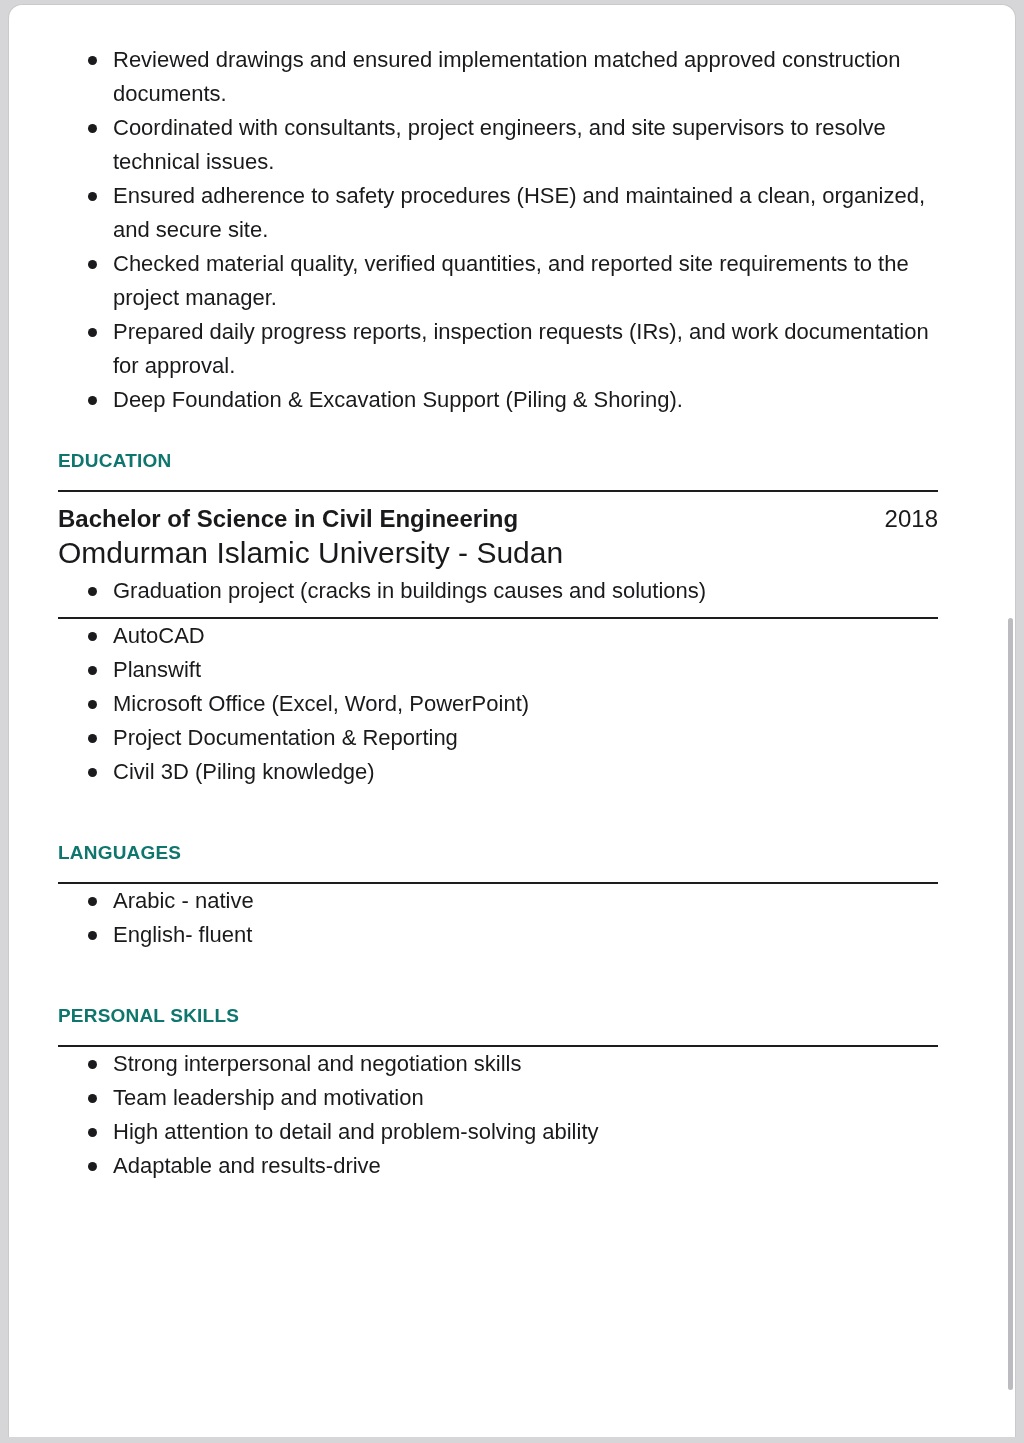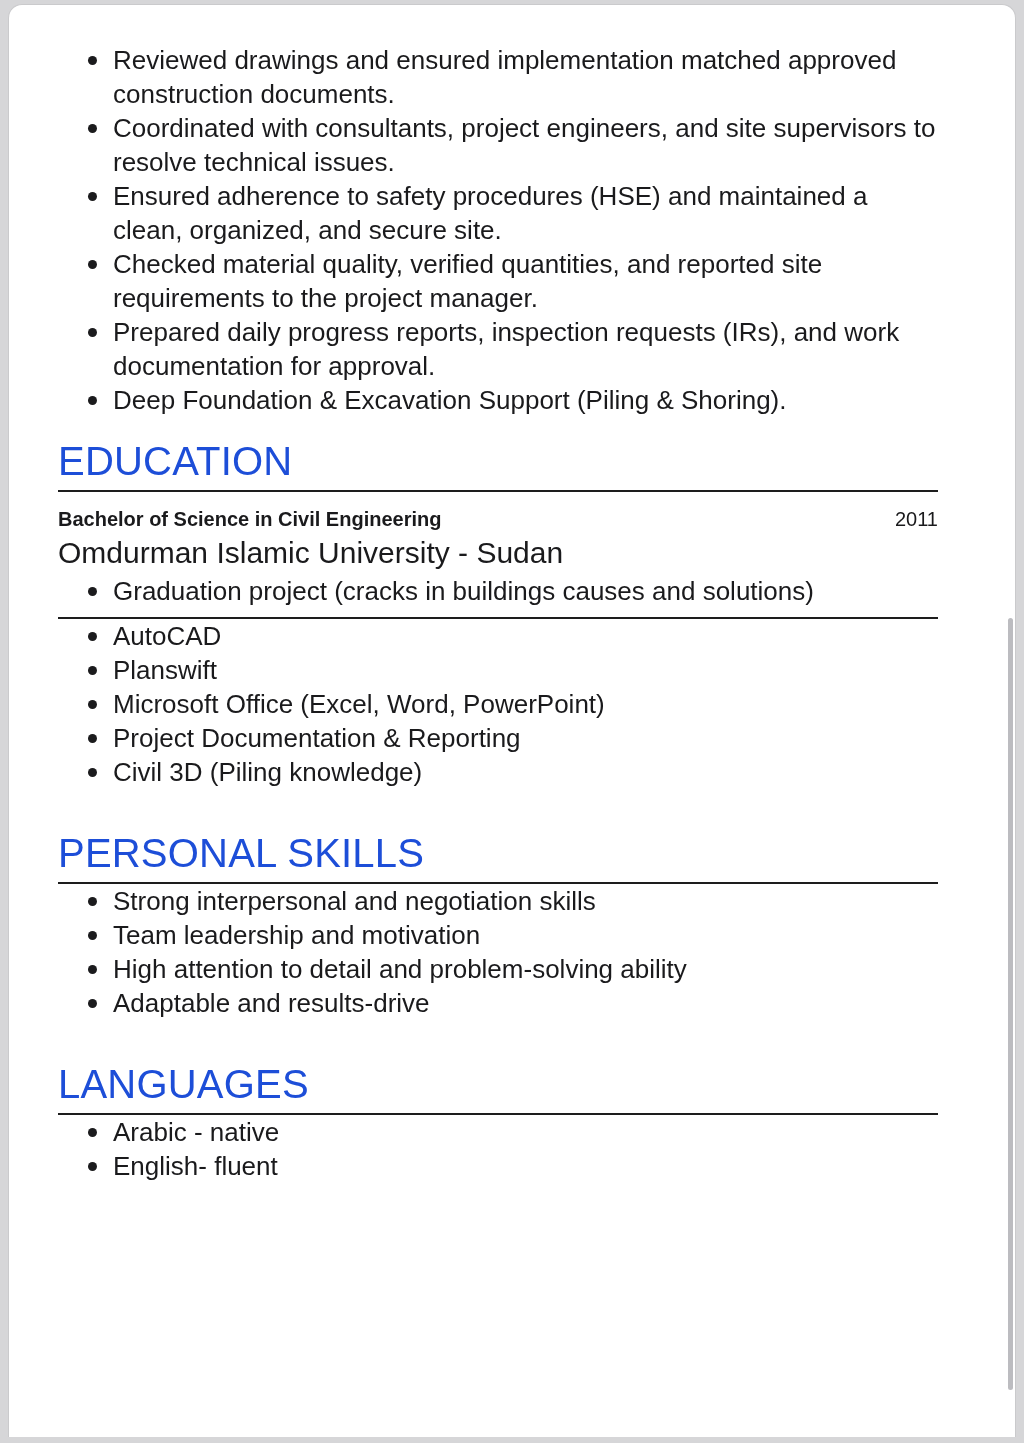--- a/index.html
+++ b/index.html
@@ -18,59 +18,59 @@
     width: 1008px;
     height: 1433px;
     background: #ffffff;
     border: 1px solid #cacacc;
     border-bottom: none;
     border-radius: 14px 14px 0 0;
     padding: 38px 77px 0 49px;
     overflow: hidden;
   }
   .section-heading {
-    font-size: 40px;
-    font-weight: normal;
+    font-size: 19px;
+    font-weight: bold;
     letter-spacing: 0.2px;
     line-height: 40px;
-    color: #1d4ed8;
+    color: #0f766e;
     margin-top: 44px;
   }
   .section-heading.first { margin-top: 24px; }
   .rule {
     height: 0;
     border-top: 2px solid #1d1d1d;
     margin-top: 9px;
   }
   ul.bullets {
     list-style: none;
   }
   ul.bullets.top { margin-top: 0; }
   ul.bullets.edu { margin-top: 4px; }
   ul.bullets li {
     position: relative;
     padding-left: 55px;
-    font-size: 26px;
+    font-size: 22px;
     line-height: 34px;
   }
   ul.bullets li::before {
     content: "";
     position: absolute;
     left: 30px;
     top: 13px;
     width: 9px;
     height: 9px;
     border-radius: 50%;
     background: #1b1b1d;
   }
   .degree-row {
     display: flex;
     justify-content: space-between;
     align-items: baseline;
-    font-size: 20px;
+    font-size: 24px;
     line-height: 34px;
     margin-top: 10px;
   }
   .degree { font-weight: bold; }
   .year { font-weight: normal; }
   .school {
     font-size: 30px;
     line-height: 34px;
   }
   .scrollbar-thumb {
@@ -97,54 +97,54 @@
       <li>Prepared daily progress reports, inspection requests (IRs), and work documentation for approval.</li>
       <li>Deep Foundation &amp; Excavation Support (Piling &amp; Shoring).</li>
     </ul>
   </section>
 
   <section>
     <h2 class="section-heading first">EDUCATION</h2>
     <div class="rule"></div>
     <div class="degree-row">
       <span class="degree">Bachelor of Science in Civil Engineering</span>
-      <span class="year">2011</span>
+      <span class="year">2018</span>
     </div>
     <div class="school">Omdurman Islamic University - Sudan</div>
     <ul class="bullets edu">
       <li>Graduation project (cracks in buildings causes and solutions)</li>
     </ul>
   </section>
 
   <section>
     <div class="rule"></div>
     <ul class="bullets">
       <li>AutoCAD</li>
       <li>Planswift</li>
       <li>Microsoft Office (Excel, Word, PowerPoint)</li>
       <li>Project Documentation &amp; Reporting</li>
       <li>Civil 3D (Piling knowledge)</li>
     </ul>
   </section>
 
   <section>
+    <h2 class="section-heading">LANGUAGES</h2>
+    <div class="rule"></div>
+    <ul class="bullets">
+      <li>Arabic - native</li>
+      <li>English- fluent</li>
+    </ul>
+  </section>
+
+  <section>
     <h2 class="section-heading">PERSONAL SKILLS</h2>
     <div class="rule"></div>
     <ul class="bullets">
       <li>Strong interpersonal and negotiation skills</li>
       <li>Team leadership and motivation</li>
       <li>High attention to detail and problem-solving ability</li>
       <li>Adaptable and results-drive</li>
     </ul>
   </section>
 
-  <section>
-    <h2 class="section-heading">LANGUAGES</h2>
-    <div class="rule"></div>
-    <ul class="bullets">
-      <li>Arabic - native</li>
-      <li>English- fluent</li>
-    </ul>
-  </section>
-
 </div>
 
 <div class="scrollbar-thumb"></div>
 
 </body></html>

